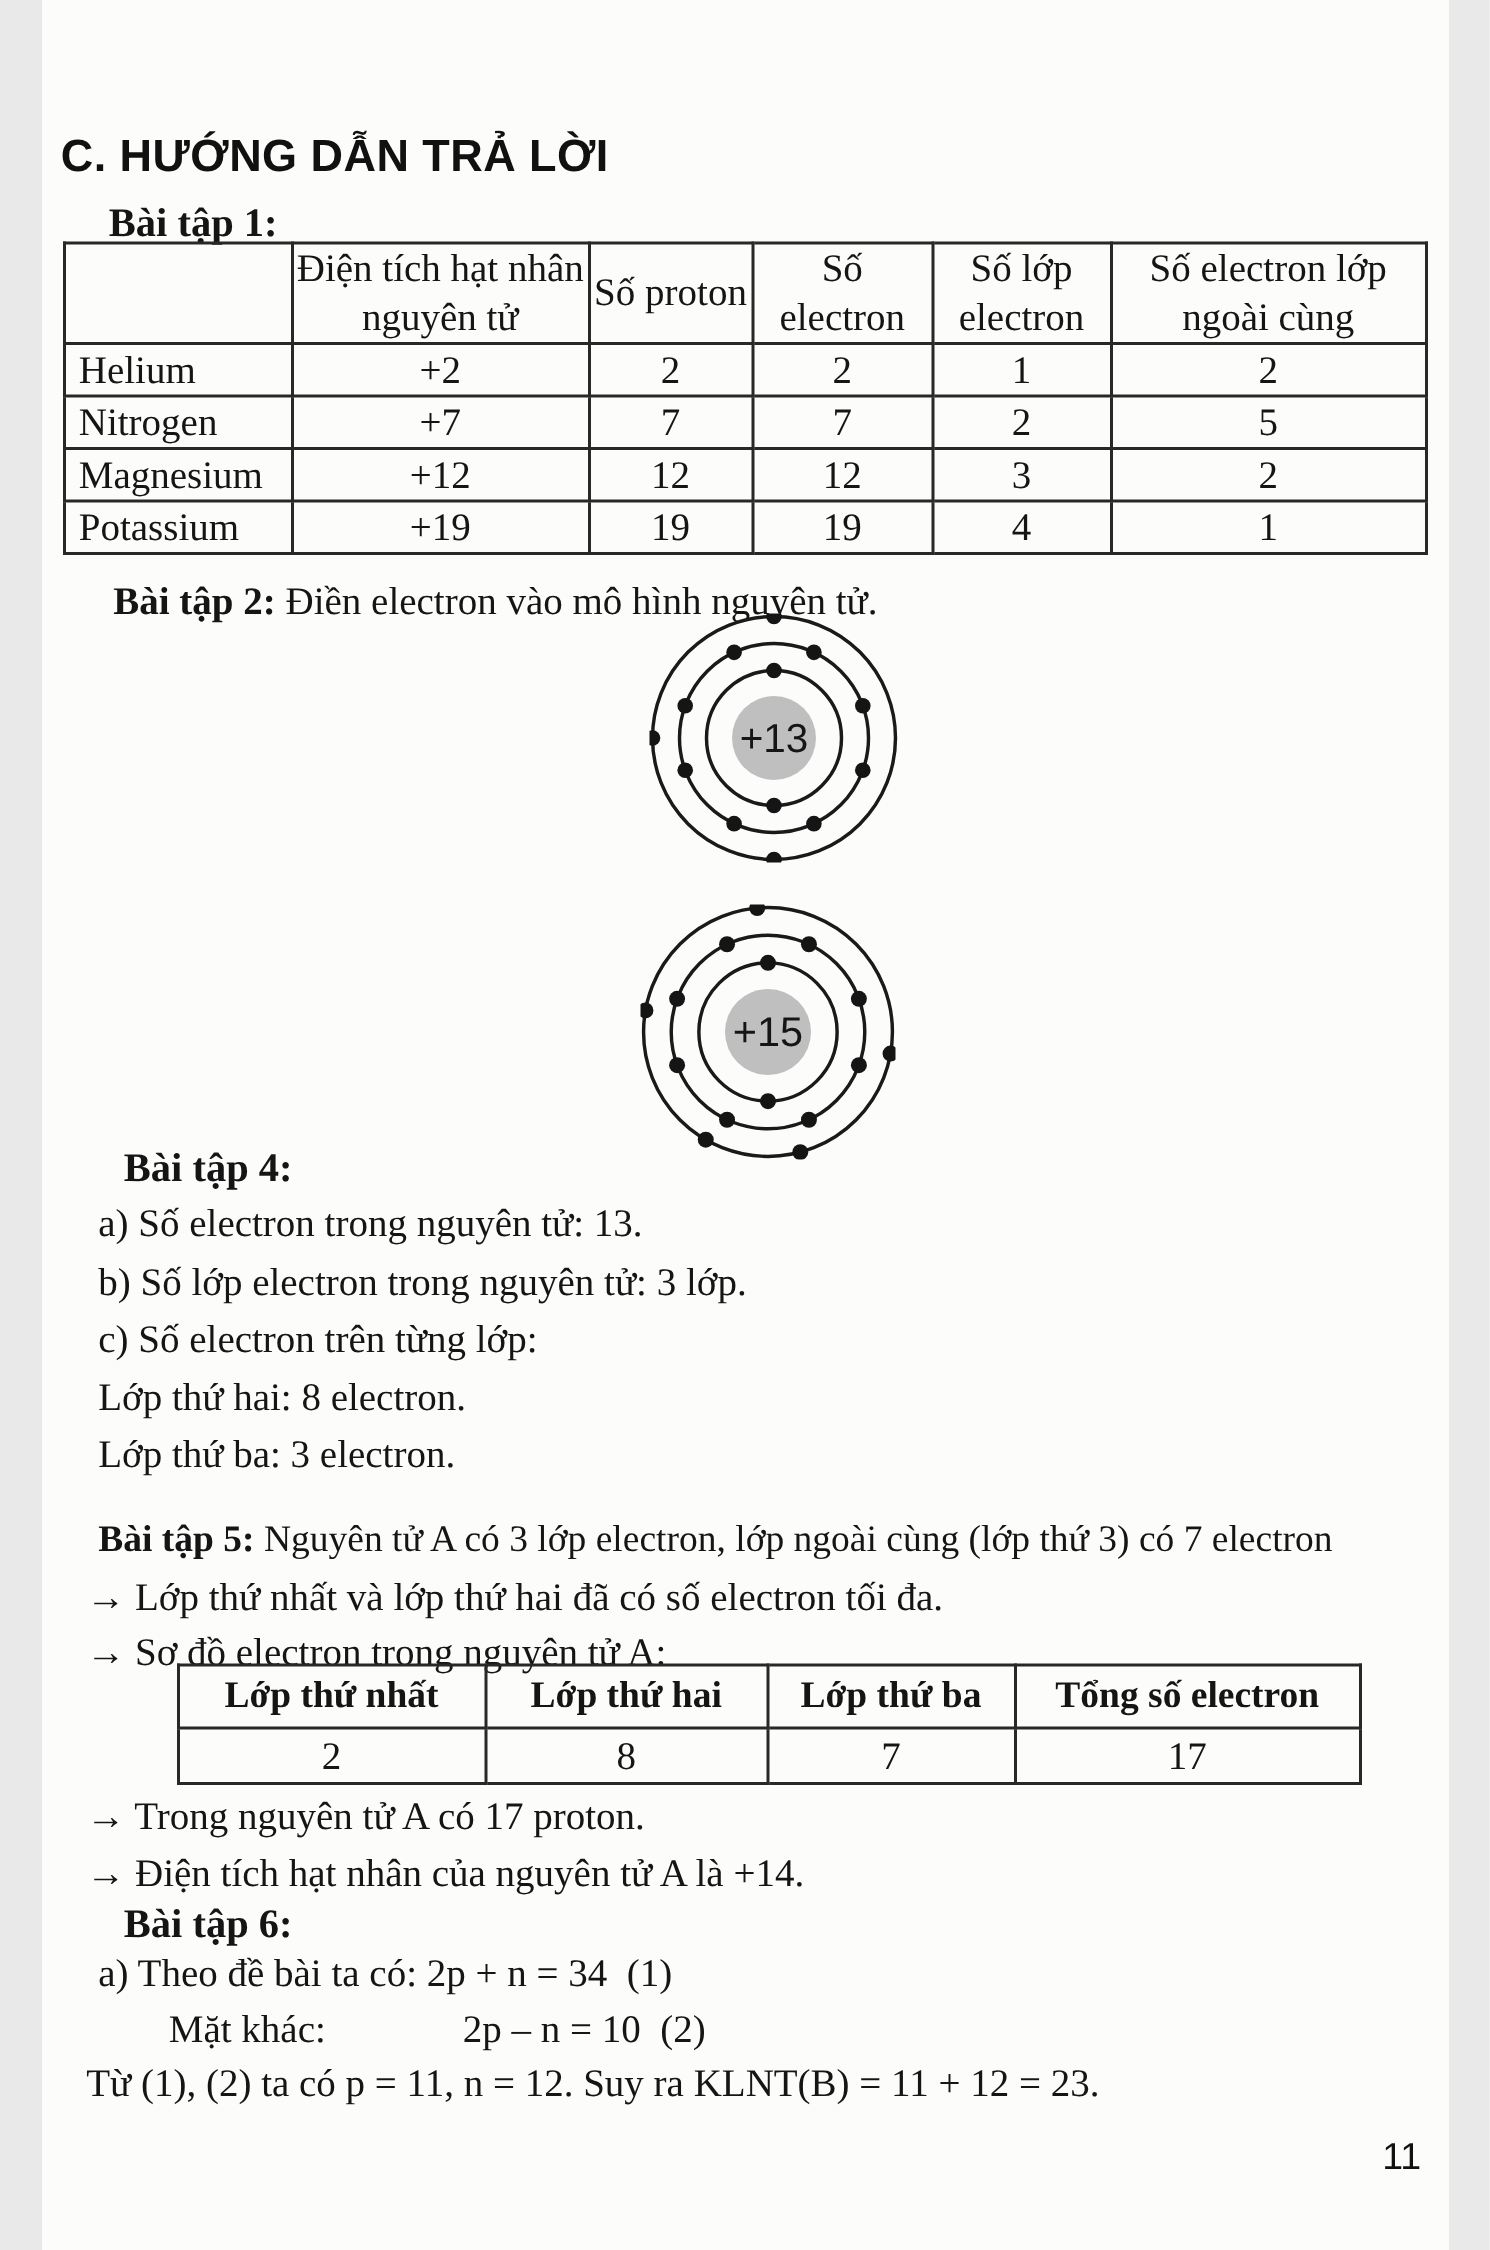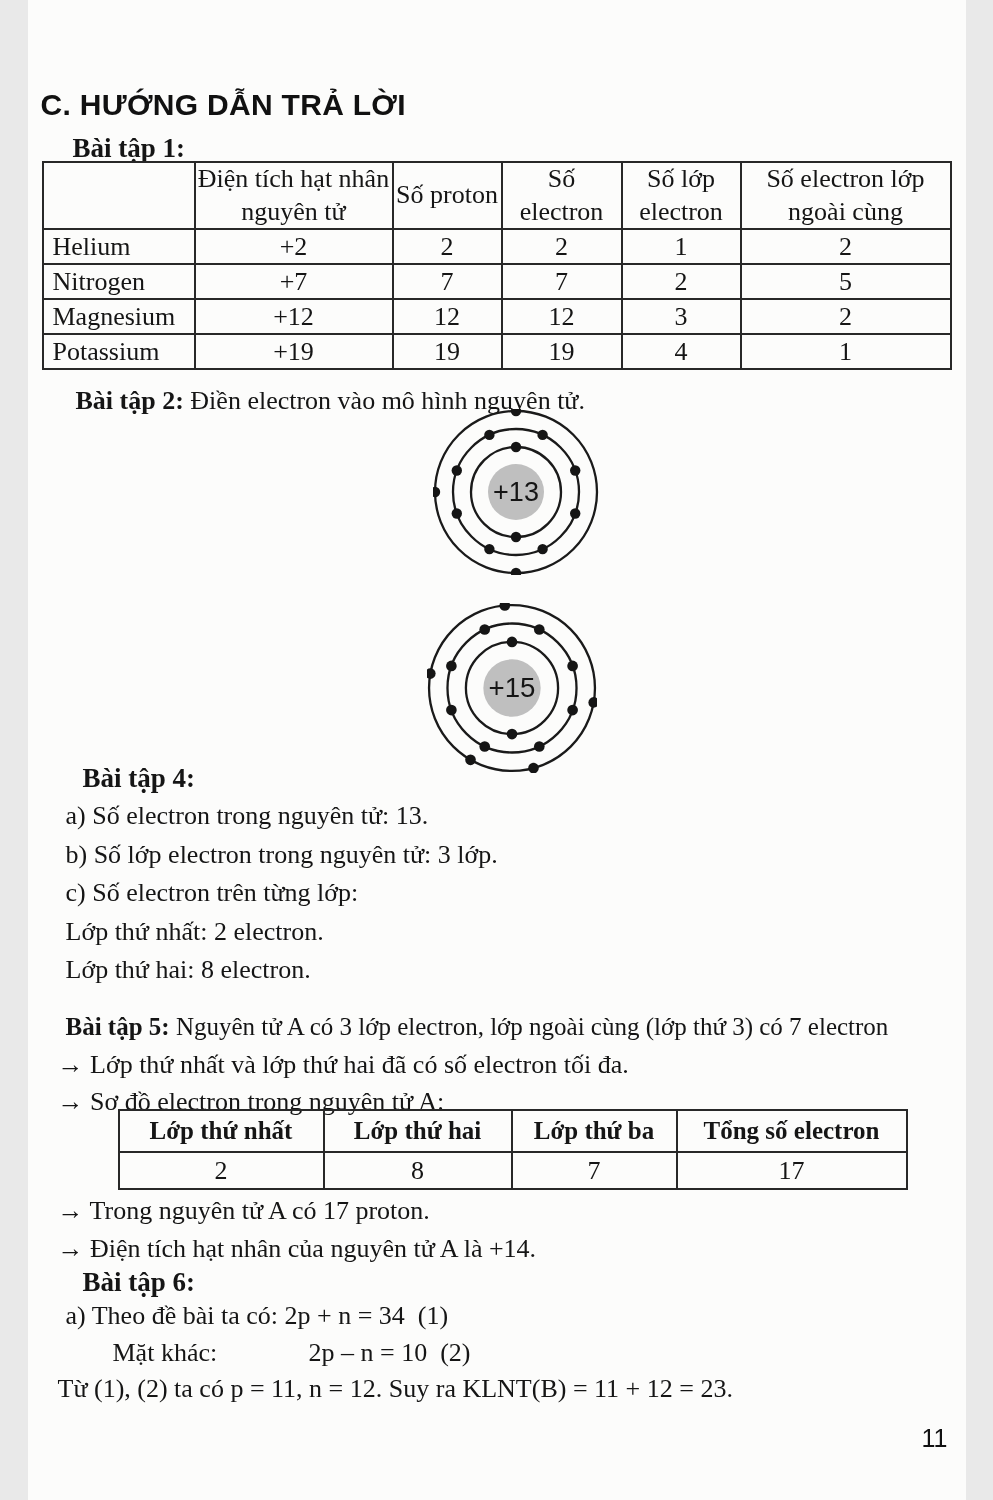--- a/index.html
+++ b/index.html
@@ -201,22 +201,22 @@
         <circle cx="106.5" cy="165.1" r="5.325301204819278" fill="#151515"></circle>
         <circle cx="166.7" cy="99.4" r="5.325301204819278" fill="#151515"></circle>
       </svg></div>
 
   <div class="abs bt-label bt4-label">Bài tập 4:</div>
 
   <div class="abs bt4-lines">
     <div>a) Số electron trong nguyên tử: 13.</div>
     <div>b) Số lớp electron trong nguyên tử: 3 lớp.</div>
     <div>c) Số electron trên từng lớp:</div>
-    <div>Lớp thứ nhất: 2 electron.</div>
     <div>Lớp thứ hai: 8 electron.</div>
+    <div>Lớp thứ ba: 3 electron.</div>
   </div>
 
   <div class="abs bt5-intro">
     <span class="bold">Bài tập 5:</span>
     <span>Nguyên tử A có 3 lớp electron, lớp ngoài cùng (lớp thứ 3) có 7 electron</span>
   </div>
 
   <div class="abs arrow-line bt5-arrow2">→ Sơ đồ electron trong nguyên tử A:</div>
   <div class="abs arrow-line bt5-arrow1">→ Lớp thứ nhất và lớp thứ hai đã có số electron tối đa.</div>
 

